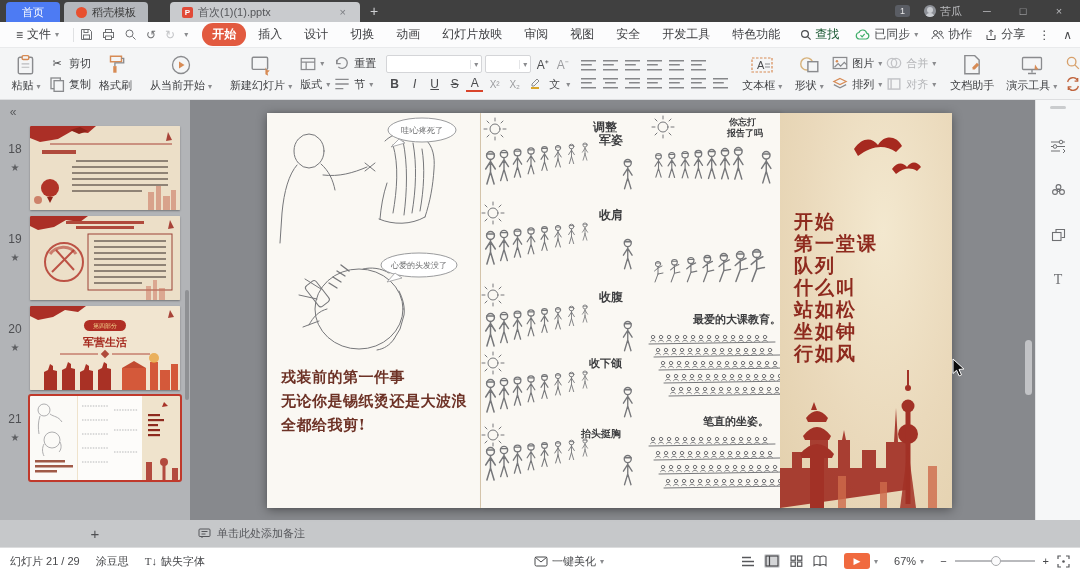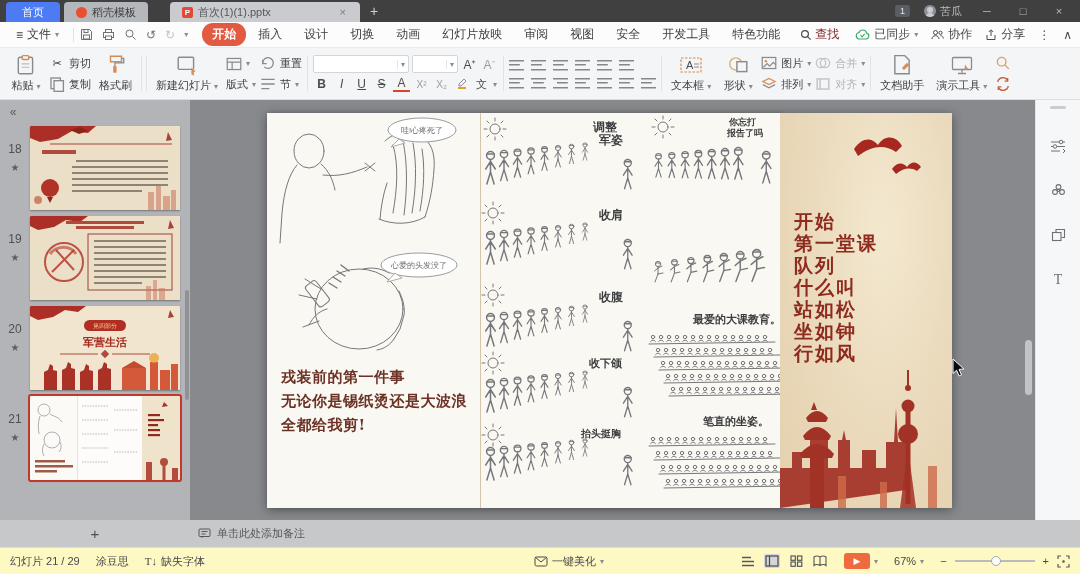--- a/index.html
+++ b/index.html
@@ -27,21 +27,21 @@
   
   #menubar { height:26px; background:#fcfcfd; display:flex; align-items:center; font-size:12px; color:#3c3d40; border-bottom:1px solid #e9eaec; padding:0 8px; }
   .mb-file { display:flex; align-items:center; gap:4px; padding:0 8px; cursor:pointer; }
   .mb-sep { width:1px; height:14px; background:#e0e1e3; margin:0 6px; }
   .qicons { display:flex; align-items:center; gap:9px; color:#6f7073; }
   .qicon { cursor:pointer; font-size:12px; }
   .qicon svg { display:block; }
   .mb-tabs { display:flex; align-items:center; margin-left:14px; gap:2px; }
   .mb-tab { padding:3px 10px; border-radius:11px; cursor:pointer; white-space:nowrap; }
   .mb-tab.active { background:#e25a40; color:#fff; font-weight:bold; }
-  .mb-find { display:flex; align-items:center; gap:3px; margin-left:10px; color:#7f1d1d; cursor:pointer; }
+  .mb-find { display:flex; align-items:center; gap:3px; margin-left:10px; color:#14532d; cursor:pointer; }
   .mb-right { margin-left:auto; display:flex; align-items:center; gap:13px; color:#4a4b4e; }
   .mb-right .item { display:flex; align-items:center; gap:4px; cursor:pointer; }
   .caret { font-size:8px; color:#8a8b8e; }
 
   
   #ribbon { height:52px; background:#f4f5f6; border-bottom:1px solid #dddee0; display:flex; align-items:stretch; padding:2px 4px; overflow:hidden; }
   .rg { display:flex; align-items:center; gap:4px; padding:0 3px; }
   .rsep { width:1px; background:#e2e3e5; margin:6px 2px; }
   .bigbtn { display:flex; flex-direction:column; align-items:center; justify-content:center; gap:2px; padding:1px 4px; border-radius:3px; cursor:pointer; min-width:38px; }
   .bigbtn .lbl { font-size:11px; color:#3f4043; white-space:nowrap; }
@@ -93,21 +93,21 @@
   #vscroll { position:absolute; left:3px; top:240px; width:7px; height:55px; border-radius:4px; background:#c2c3c6; }
   #rightrail { width:45px; background:#f6f7f8; border-left:1px solid #e2e3e5; display:flex; flex-direction:column; align-items:center; padding-top:6px; gap:26px; }
   .rail-handle { width:16px; height:3px; border-radius:2px; background:#caccce; margin-bottom:4px; }
   .rail-ic { color:#6f7073; cursor:pointer; }
   #cursor { position:absolute; left:762px; top:258px; z-index:50; }
 
   
   #notesrow { height:27px; background:#c6c8ca; display:flex; align-items:center; }
   .notes-add { width:190px; text-align:center; font-size:15px; color:#4e4f52; cursor:pointer; }
   .notes-bar { flex:1; display:flex; align-items:center; gap:6px; font-size:11px; color:#55565a; padding-left:8px; cursor:text; }
-  #statusbar { height:27px; background:#fef9c3; border-top:1px solid #dcddde; display:flex; align-items:center; font-size:11px; color:#47484b; padding:0 10px; gap:16px; }
+  #statusbar { height:27px; background:#ffffff; border-top:1px solid #dcddde; display:flex; align-items:center; font-size:11px; color:#47484b; padding:0 10px; gap:16px; }
   .st-item { display:flex; align-items:center; gap:4px; }
   .viewic { width:16px; height:14px; display:inline-flex; align-items:center; justify-content:center; cursor:pointer; border-radius:2px; }
   .viewic.sel { background:#d4d5d7; }
   .playbtn { background:#f06a3f; color:#fff; border-radius:3px; width:26px; height:16px; display:flex; align-items:center; justify-content:center; font-size:9px; cursor:pointer; }
   .zslider { width:80px; height:2px; background:#b9babd; position:relative; }
   .zknob { position:absolute; left:36px; top:-4px; width:10px; height:10px; border-radius:50%; background:#fbfbfc; border:1px solid #a9aaad; }
 </style>
 </head>
 <body>
 
@@ -246,20 +246,29 @@
     <div class="bigbtn">
       <svg class="ic22" width="20" height="20" viewBox="0 0 20 20">
           <path d="M5 2h10v5H5z" fill="none" stroke="#d78b55" stroke-width="1.3"></path>
           <path d="M15 4h2v4H9v3" fill="none" stroke="#8a8b8e" stroke-width="1.2"></path>
           <rect x="7.5" y="11" width="3" height="6" fill="#d78b55"></rect>
         </svg>
       <span class="lbl">格式刷</span>
     </div>
   </div>
   <div class="rsep"></div>
+  <div class="rg">
+    <div class="bigbtn">
+      <svg class="ic22" width="22" height="22" viewBox="0 0 22 22">
+          <circle cx="11" cy="11" r="8.5" fill="none" stroke="#8a8b8e" stroke-width="1.3"></circle>
+          <path d="M9 7.5v7l5.5-3.5z" fill="#d78b55"></path>
+        </svg>
+      <span class="lbl"><span>从当前开始</span> <span class="caret">▾</span></span>
+    </div>
+  </div>
   <div class="rsep"></div>
   <div class="rg">
     <div class="bigbtn">
       <svg class="ic22" width="20" height="20" viewBox="0 0 20 20">
           <rect x="2" y="3" width="14" height="11" rx="1" fill="none" stroke="#8a8b8e" stroke-width="1.3"></rect>
           <path d="M14 12l1.2 2.6 2.8.4-2 2 .5 2.8-2.5-1.3" fill="#d78b55"></path>
         </svg>
       <span class="lbl"><span>新建幻灯片</span> <span class="caret">▾</span></span>
     </div>
     <div class="stack">

